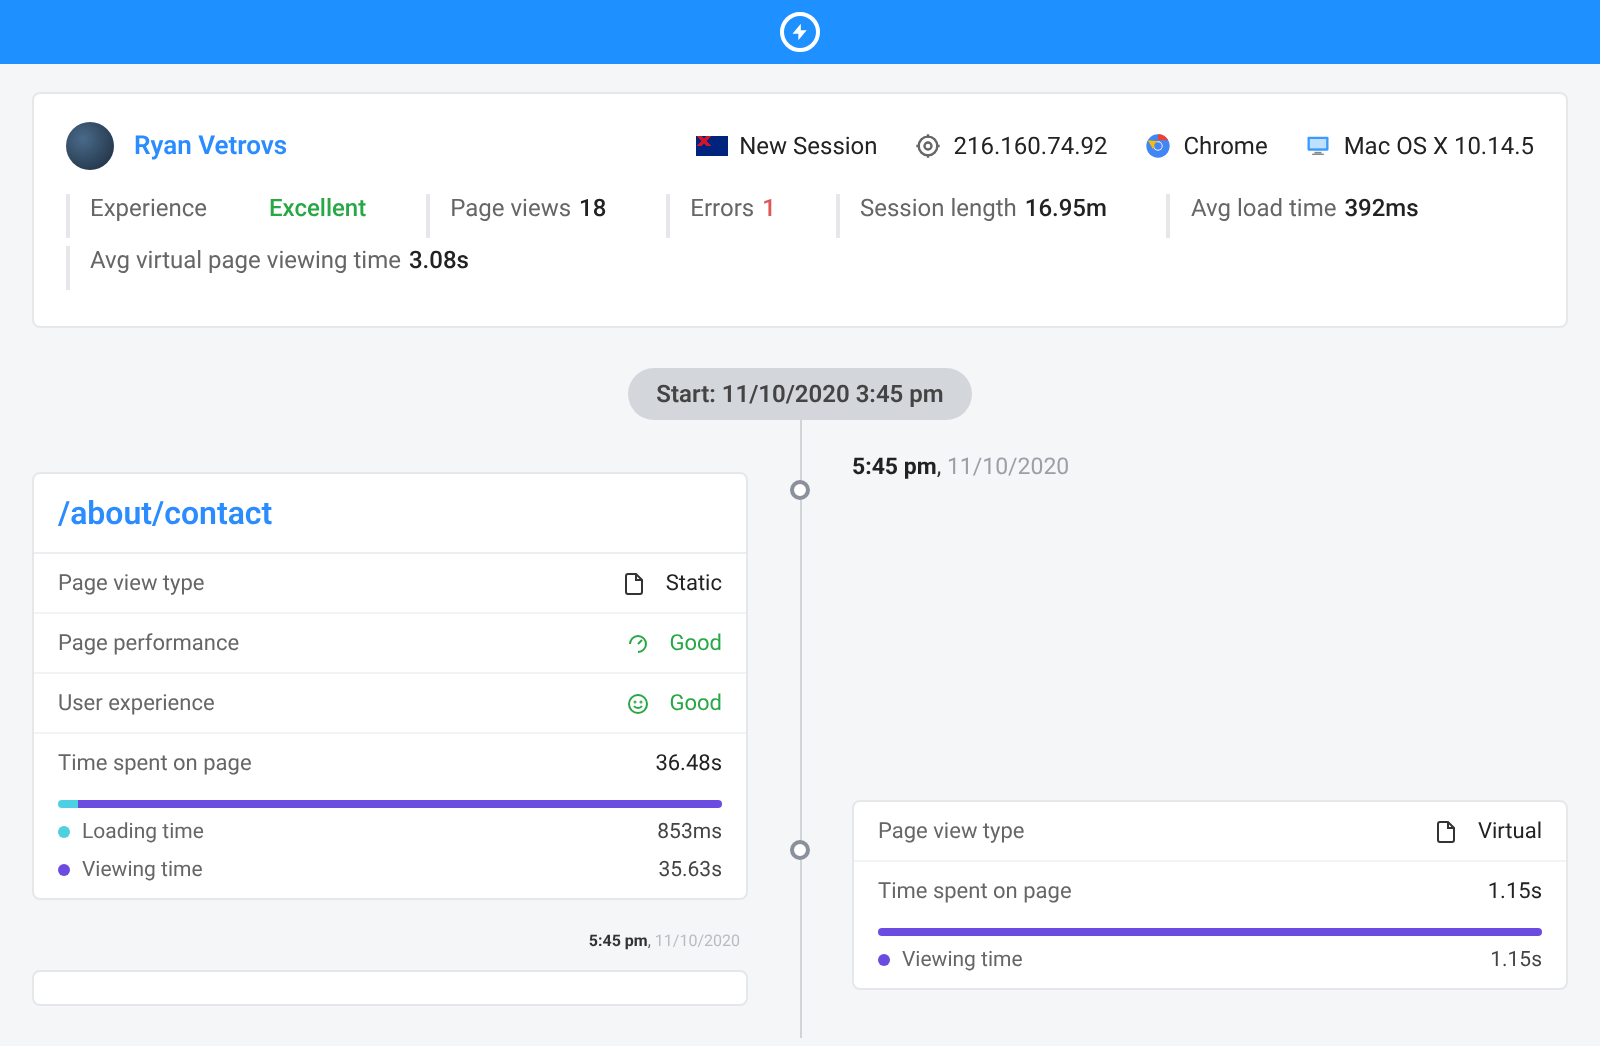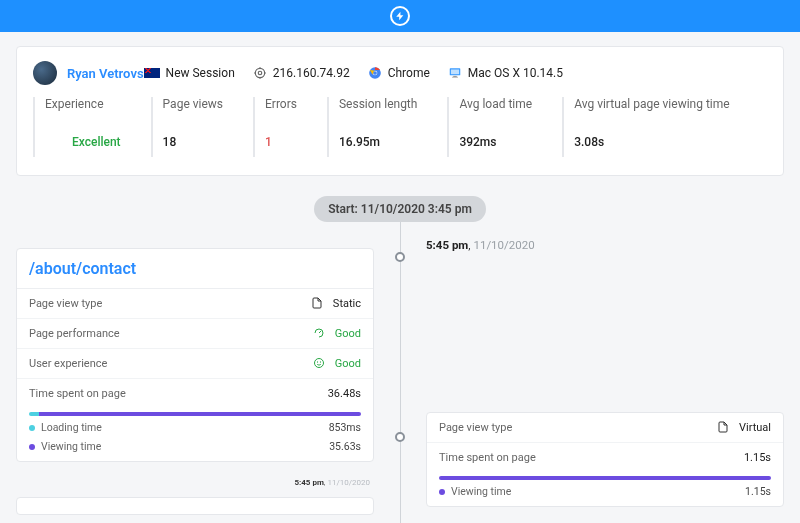--- a/index.html
+++ b/index.html
@@ -2,31 +2,31 @@
 <html><head>
 <meta charset="utf-8">
 <style>
 * { box-sizing: border-box; margin: 0; padding: 0; }
 body { font-family: -apple-system, BlinkMacSystemFont, "Segoe UI", Roboto, sans-serif; background: #f5f6f8; color: #333; font-size: 12px; width: 800px; }
 .topbar { background: #1e90ff; height: 32px; display: flex; align-items: center; justify-content: center; }
 .bolt-circle { width: 20px; height: 20px; border: 2px solid #fff; border-radius: 50%; display: flex; align-items: center; justify-content: center; }
 .bolt-circle svg { width: 10px; height: 10px; fill: #fff; }
 .container { padding: 14px 16px; }
 .summary-card { background: #fff; border: 1px solid #e5e7eb; border-radius: 4px; padding: 14px 16px; }
-.summary-top { display: flex; align-items: center; margin-bottom: 12px; }
+.summary-top { display: flex; align-items: center; justify-content: space-between; margin-bottom: 12px; }
 .user-left { display: flex; align-items: center; gap: 10px; }
 .avatar { width: 24px; height: 24px; border-radius: 50%; background: radial-gradient(circle at 35% 35%, #4a6a8a, #1a2a3a); }
 .username { color: #2a8cff; font-weight: 600; font-size: 13px; }
 .meta-right { display: flex; align-items: center; gap: 18px; font-size: 12px; color: #222; }
 .meta-item { display: flex; align-items: center; gap: 6px; }
 .flag-icon { width: 16px; height: 10px; background: #00247d; position: relative; display: inline-block; }
 .flag-icon::after { content: ""; position: absolute; left: 0; top: 0; width: 8px; height: 5px; background: linear-gradient(45deg, transparent 40%, #cf142b 40%, #cf142b 60%, transparent 60%), linear-gradient(-45deg, transparent 40%, #cf142b 40%, #cf142b 60%, transparent 60%), #00247d; }
 .target-icon, .chrome-icon, .mac-icon { width: 14px; height: 14px; display: inline-flex; align-items: center; justify-content: center; }
 .stats-row { display: flex; flex-wrap: wrap; gap: 0; }
-.stat { border-left: 2px solid #e5e7eb; padding: 0 20px 8px 10px; margin-right: 10px; margin-bottom: 4px; display: flex; align-items: baseline; gap: 24px; flex-direction: column; }
+.stat { border-left: 2px solid #e5e7eb; padding: 0 20px 8px 10px; margin-right: 10px; margin-bottom: 4px; display: flex; align-items: baseline; gap: 4px; }
 .stat:first-child { }
 .stat-label { color: #666; }
 .stat-val { color: #222; font-weight: 500; }
 .val-green { color: #28a745; font-weight: 500; padding-left: 27px; }
 .val-red { color: #e05555; font-weight: 500; }
 .timeline { position: relative; margin-top: 20px; }
 .timeline::before { content: ""; position: absolute; left: 50%; top: 16px; bottom: 0; width: 1px; background: #d0d4d9; }
 .start-chip { position: relative; z-index: 1; margin: 0 auto; width: fit-content; background: #d3d6da; border-radius: 14px; padding: 6px 14px; font-weight: 600; color: #444; font-size: 12px; }
 .node { position: absolute; left: 50%; transform: translateX(-50%); width: 10px; height: 10px; border-radius: 50%; background: #fff; border: 2px solid #8a919a; z-index: 1; }
 .columns { display: flex; gap: 0; position: relative; }
@@ -34,21 +34,21 @@
 .col-left { padding-left: 0; padding-right: 26px; }
 .col-right { padding-left: 26px; padding-right: 0; }
 .timestamp-right { font-size: 11.5px; margin-top: 6px; margin-bottom: 10px; }
 .ts-time { font-weight: 700; color: #222; }
 .ts-date { color: #9aa0a6; }
 .page-card { background: #fff; border: 1px solid #e5e7eb; border-radius: 4px; margin-bottom: 16px; overflow: hidden; }
 .page-card-header { padding: 10px 12px; color: #2a8cff; font-weight: 600; font-size: 16px; border-bottom: 1px solid #eceef1; }
 .page-row { display: flex; justify-content: space-between; align-items: center; padding: 8px 12px; border-bottom: 1px solid #f1f3f5; font-size: 11px; }
 .page-row:last-child { border-bottom: none; }
 .row-label { color: #666; }
-.row-val { display: flex; align-items: flex-start; gap: 10px; color: #222; }
+.row-val { display: flex; align-items: flex-end; gap: 10px; color: #222; }
 .val-good { color: #28a745; }
 .doc-icon, .speed-icon, .smile-icon { width: 12px; height: 12px; display: inline-flex; }
 .progress-bar { height: 4px; background: linear-gradient(90deg, #4dd0e1 0%, #4dd0e1 3%, #6c4ce0 3%, #6c4ce0 100%); margin: 4px 12px 2px; border-radius: 2px; }
 .progress-bar.single { background: #6c4ce0; }
 .legend-row { display: flex; justify-content: space-between; padding: 3px 12px; font-size: 10.5px; }
 .legend-left { display: flex; align-items: center; gap: 6px; color: #666; }
 .legend-dot { width: 6px; height: 6px; border-radius: 50%; display: inline-block; }
 .dot-teal { background: #4dd0e1; }
 .dot-purple { background: #6c4ce0; }
 .legend-val { color: #444; }

